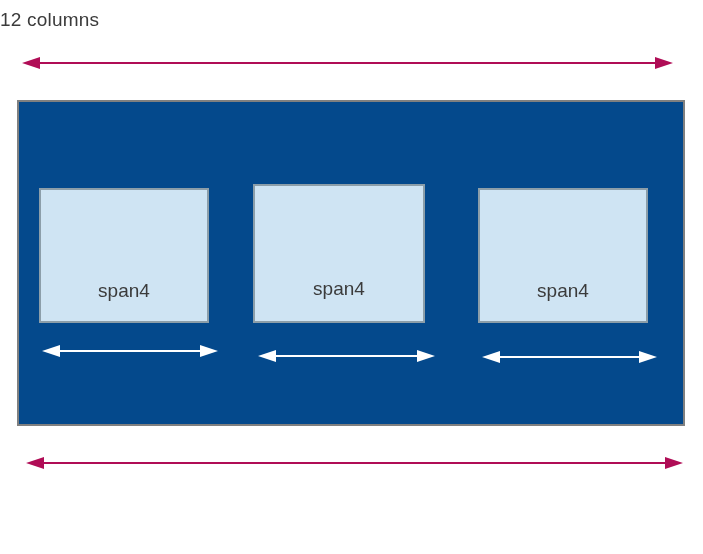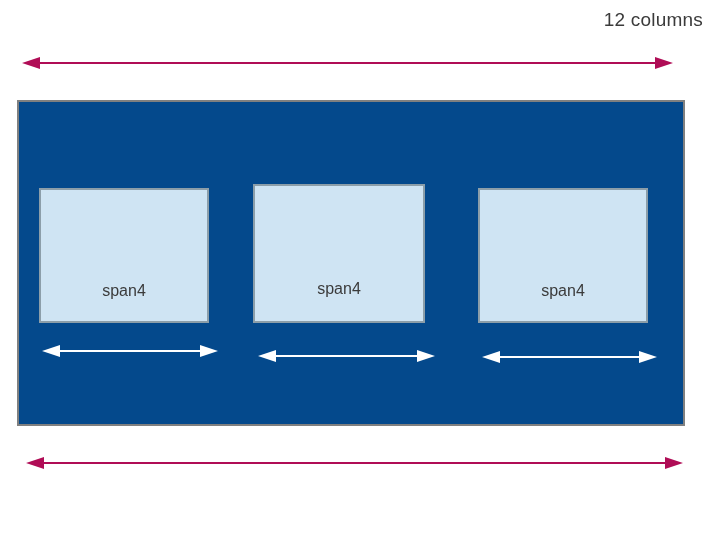--- a/index.html
+++ b/index.html
@@ -21,21 +21,21 @@
     width: 703px;
     height: 554px;
     background: #ffffff;
     font-family: "Liberation Sans", "DejaVu Sans", sans-serif;
     overflow: hidden;
   }
   .dim-label {
     position: absolute;
     left: 0;
     right: 0;
-    text-align: right;
+    text-align: left;
     font-size: 19px;
     color: var(--textcol);
     letter-spacing: 0.2px;
   }
   .grid-rect {
     position: absolute;
     left: 17px;
     top: 100px;
     width: 668px;
     height: 326px;
@@ -47,21 +47,21 @@
     position: absolute;
     box-sizing: border-box;
     background: var(--colfill);
     border: 2px solid var(--colborder);
     display: flex;
     align-items: center;
     justify-content: center;
     padding-top: 34px;
   }
   .span-label {
-    font-size: 16px;
+    font-size: 19px;
     color: var(--textcol);
     margin-top: 36px;
   }
   .darrow {
     position: absolute;
     display: flex;
     align-items: center;
     height: 14px;
   }
   .ah {

